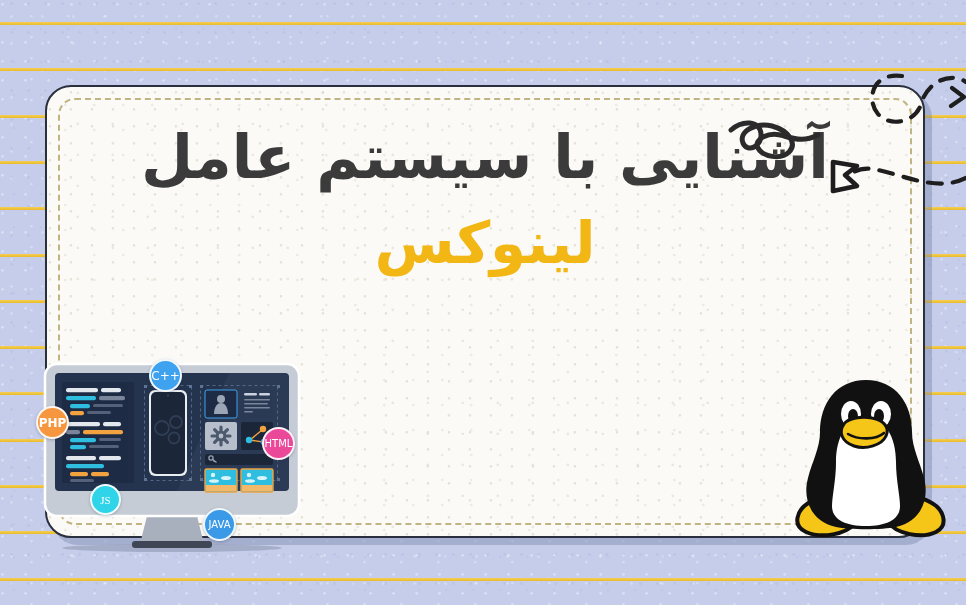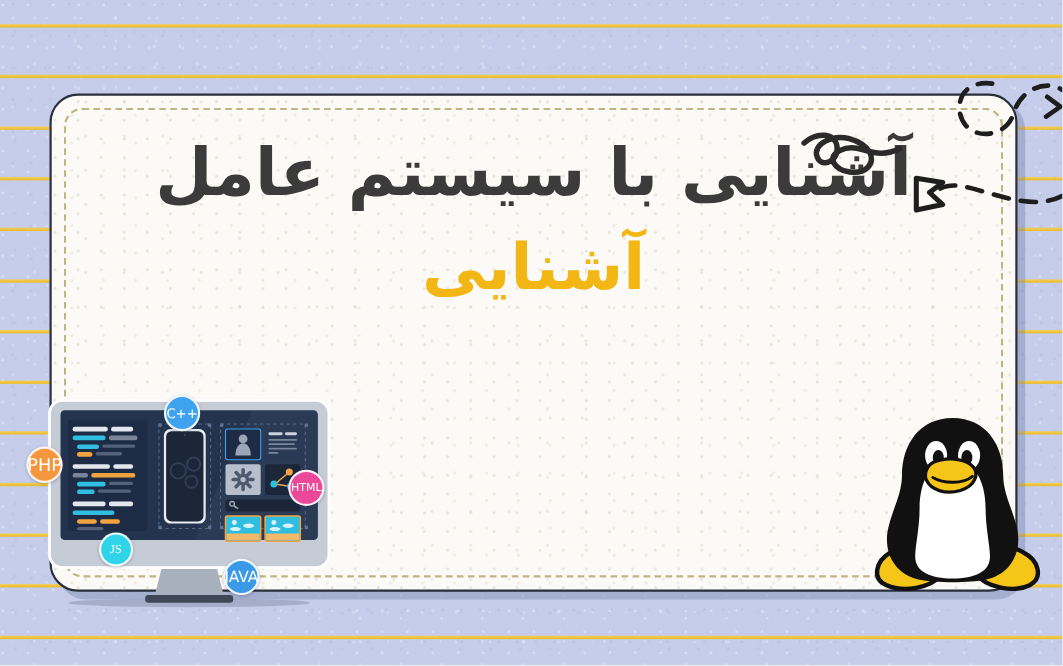--- a/index.html
+++ b/index.html
@@ -144,24 +144,24 @@
     align-items: center;
     justify-content: center;
     color: #ffffff;
     font-family: "DejaVu Sans", sans-serif;
     font-weight: normal;
     border: 2px solid rgba(255,255,255,.92);
     box-shadow: 0 1px 3px rgba(40,50,80,.3);
     box-sizing: border-box;
   }
   #badge-cpp  { left: 149px; top: 359px; width: 33px; height: 33px; background:#3fa2ee; font-size: 12px; }
-  #badge-php  { left: 24px;  top: 406px; width: 33px; height: 33px; background:#f6973f; font-size: 16px; }
+  #badge-php  { left: 36px;  top: 406px; width: 33px; height: 33px; background:#f6973f; font-size: 12px; font-weight: bold; }
   #badge-html { left: 262px; top: 427px; width: 33px; height: 33px; background:#f6973f; font-size: 10px; }
   #badge-js   { left: 90px;  top: 484px; width: 31px; height: 31px; background:#2fd4e8; font-size: 11px; font-family: Liberation Serif, serif; }
-  #badge-java { left: 203px; top: 508px; width: 33px; height: 33px; background:#3b9ae8; font-size: 14px; }
+  #badge-java { left: 203px; top: 508px; width: 33px; height: 33px; background:#3b9ae8; font-size: 10px; }
 </style>
 </head>
 <body>
 
 <div id="stage" style="background: rgb(197, 205, 234);">
 
   <div id="bg-base" style="background: rgb(197, 205, 234);"></div>
   <div id="bg-texture"></div>
   <div id="bg-lines">
       <div class="bg-line" style="top: 22px;"></div>
@@ -179,21 +179,21 @@
       <div class="bg-line" style="top: 578px;"></div>
     </div>
 
   <div id="card" style="background: rgb(251, 250, 246); border-color: rgb(42, 47, 61);">
     <div id="card-texture"></div>
     <div id="card-dashed" style="border-color: rgb(192, 181, 130);"></div>
   </div>
 
   <div id="title-block">
     <div class="title-line1" style="color: rgb(59, 59, 59);">آشنایی با سیستم عامل</div>
-    <div class="title-line2" style="color: rgb(242, 183, 20);">آشنایی</div>
+    <div class="title-line2" style="color: rgb(242, 183, 20);">لینوکس</div>
   </div>
 
   <svg id="doodles" viewBox="0 0 966 605">
 
     <g fill="none" stroke="#1e1e1e" stroke-width="4.2" stroke-linecap="round" stroke-dasharray="13 11">
       <path d="M902 76 C 872 72, 866 100, 878 114 C 890 128, 916 122, 921 104
                C 928 80, 952 72, 966 82"></path>
     </g>
     <g fill="none" stroke="#1e1e1e" stroke-width="4.2" stroke-linecap="round" stroke-linejoin="round">
       <path d="M952 88 L 964 97 L 951 106"></path>

